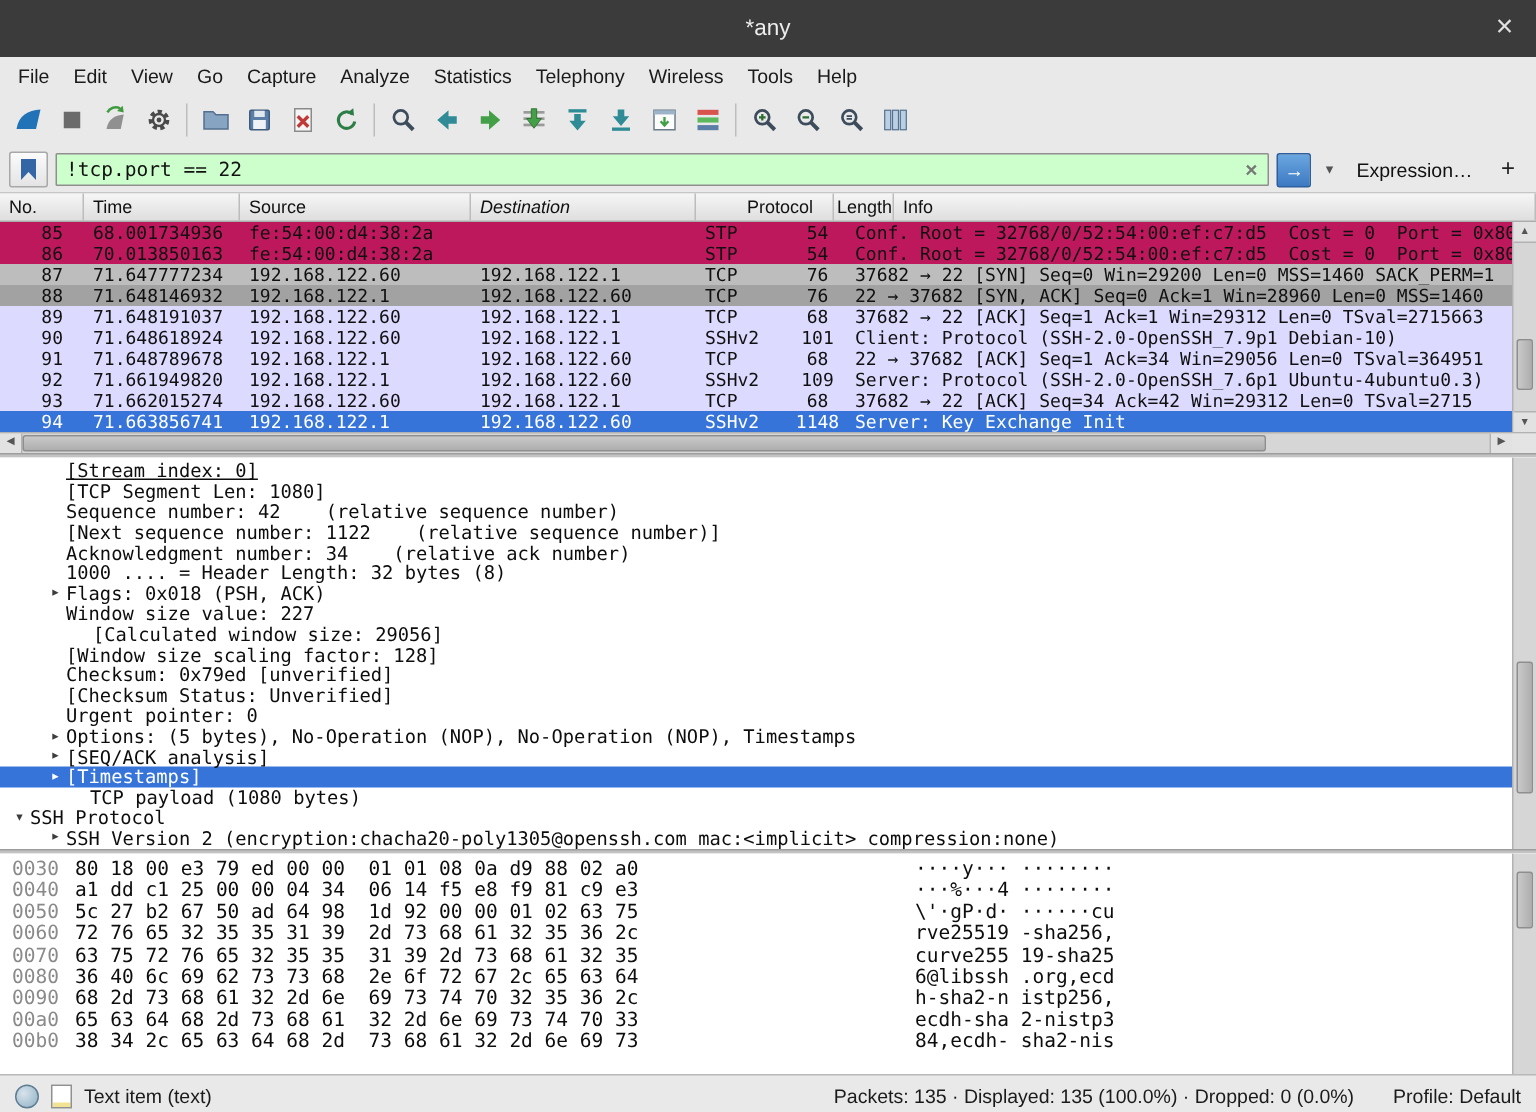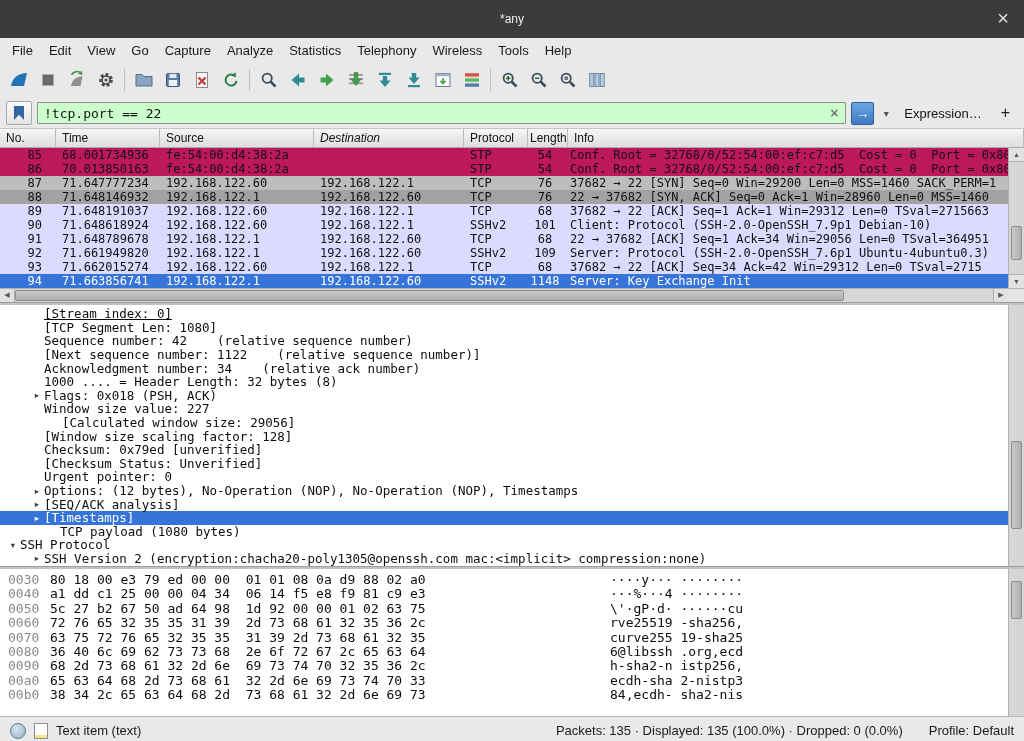--- a/index.html
+++ b/index.html
@@ -5,21 +5,21 @@
   :root{
     --accent:#3674d9; --lav:#dcdbff; --gray1:#bdbdbd; --gray2:#a2a2a2;
     --green:#ccffcc; --titlebar:#3b3b3b;
   }
   html,body{margin:0;padding:0;width:1024px;height:741px;overflow:hidden;
     background:#e9e9e9;font-family:"Liberation Sans",sans-serif;}
   .window{width:1024px;height:741px;display:flex;flex-direction:column;}
 
   .titlebar{height:38px;flex:none;background:var(--titlebar);position:relative;}
   .titlebar .title{position:absolute;left:0;right:0;top:0;height:38px;line-height:38px;
-    text-align:center;color:#ededed;font-size:12px;}
+    text-align:center;color:#ededed;font-size:15px;}
   .close-btn{position:absolute;right:8px;top:0;height:38px;line-height:36px;color:#e0e0e0;
     font-size:20px;width:26px;text-align:center;}
 
   .menubar{height:24px;flex:none;display:flex;align-items:center;padding-left:4px;
     background:#e9e9e9;font-size:13px;color:#1a1a1a;}
   .menu-item{padding:2px 8px;white-space:nowrap;}
 
   .toolbar{height:36px;flex:none;display:flex;align-items:center;padding-left:4px;background:#e9e9e9;}
   .tb{width:29px;height:27px;display:flex;align-items:center;justify-content:center;border-radius:2px;flex:none;}
   .tb svg{display:block;}
@@ -320,21 +320,21 @@
     <div class="caret-btn">▾</div>
     <div class="expr-btn">Expression…</div>
     <div class="plus-btn">+</div>
   </div>
 
   <div class="packet-header">
       <div class="ph" style="width: 56px;">No.</div>
       <div class="ph" style="width: 104px;">Time</div>
       <div class="ph" style="width: 154px;">Source</div>
       <div class="ph" style="width: 150px; font-style: italic;">Destination</div>
-      <div class="ph" style="width: 64px;">Protocol</div>
+      <div class="ph" style="width: 64px; margin-left: 28px;">Protocol</div>
       <div class="ph" style="width: 40px; padding-left: 2px;">Length</div>
       <div class="ph grow">Info</div>
     </div>
   <div class="packet-area">
     <div>
         <div class="prow r-plain"><div class="c-no">85</div><div class="c-time">68.001734936</div><div class="c-src">fe:54:00:d4:38:2a</div><div class="c-dst"></div><div class="c-proto">STP</div><div class="c-len">54</div><div class="c-info">Conf. Root = 32768/0/52:54:00:ef:c7:d5  Cost = 0  Port = 0x8005</div></div>
         <div class="prow r-plain"><div class="c-no">86</div><div class="c-time">70.013850163</div><div class="c-src">fe:54:00:d4:38:2a</div><div class="c-dst"></div><div class="c-proto">STP</div><div class="c-len">54</div><div class="c-info">Conf. Root = 32768/0/52:54:00:ef:c7:d5  Cost = 0  Port = 0x8005</div></div>
         <div class="prow r-gray1"><div class="c-no">87</div><div class="c-time">71.647777234</div><div class="c-src">192.168.122.60</div><div class="c-dst">192.168.122.1</div><div class="c-proto">TCP</div><div class="c-len">76</div><div class="c-info">37682 → 22 [SYN] Seq=0 Win=29200 Len=0 MSS=1460 SACK_PERM=1</div></div>
         <div class="prow r-gray2"><div class="c-no">88</div><div class="c-time">71.648146932</div><div class="c-src">192.168.122.1</div><div class="c-dst">192.168.122.60</div><div class="c-proto">TCP</div><div class="c-len">76</div><div class="c-info">22 → 37682 [SYN, ACK] Seq=0 Ack=1 Win=28960 Len=0 MSS=1460</div></div>
         <div class="prow r-tcp"><div class="c-no">89</div><div class="c-time">71.648191037</div><div class="c-src">192.168.122.60</div><div class="c-dst">192.168.122.1</div><div class="c-proto">TCP</div><div class="c-len">68</div><div class="c-info">37682 → 22 [ACK] Seq=1 Ack=1 Win=29312 Len=0 TSval=2715663</div></div>
@@ -367,21 +367,21 @@
         <div class="dline" style="padding-left: 30px;"><span class="arr"></span><span>[Next sequence number: 1122    (relative sequence number)]</span></div>
         <div class="dline" style="padding-left: 30px;"><span class="arr"></span><span>Acknowledgment number: 34    (relative ack number)</span></div>
         <div class="dline" style="padding-left: 30px;"><span class="arr"></span><span>1000 .... = Header Length: 32 bytes (8)</span></div>
         <div class="dline" style="padding-left: 30px;"><span class="arr">▸</span><span>Flags: 0x018 (PSH, ACK)</span></div>
         <div class="dline" style="padding-left: 30px;"><span class="arr"></span><span>Window size value: 227</span></div>
         <div class="dline" style="padding-left: 48px;"><span class="arr"></span><span>[Calculated window size: 29056]</span></div>
         <div class="dline" style="padding-left: 30px;"><span class="arr"></span><span>[Window size scaling factor: 128]</span></div>
         <div class="dline" style="padding-left: 30px;"><span class="arr"></span><span>Checksum: 0x79ed [unverified]</span></div>
         <div class="dline" style="padding-left: 30px;"><span class="arr"></span><span>[Checksum Status: Unverified]</span></div>
         <div class="dline" style="padding-left: 30px;"><span class="arr"></span><span>Urgent pointer: 0</span></div>
-        <div class="dline" style="padding-left: 30px;"><span class="arr">▸</span><span>Options: (12 bytes), No-Operation (NOP), No-Operation (NOP), Timestamps</span></div>
+        <div class="dline" style="padding-left: 30px;"><span class="arr">▸</span><span>Options: (5 bytes), No-Operation (NOP), No-Operation (NOP), Timestamps</span></div>
         <div class="dline" style="padding-left: 30px;"><span class="arr">▸</span><span>[SEQ/ACK analysis]</span></div>
         <div class="dline sel" style="padding-left: 30px;"><span class="arr">▸</span><span>[Timestamps]</span></div>
         <div class="dline" style="padding-left: 46px;"><span class="arr"></span><span>TCP payload (1080 bytes)</span></div>
         <div class="dline" style="padding-left: 6px;"><span class="arr">▾</span><span>SSH Protocol</span></div>
         <div class="dline" style="padding-left: 30px;"><span class="arr">▸</span><span>SSH Version 2 (encryption:chacha20-poly1305@openssh.com mac:&lt;implicit&gt; compression:none)</span></div>
       </div>
     <div class="vsb">
       <div class="sb-thumb" style="top:52%;height:34%;"></div>
     </div>
   </div>

